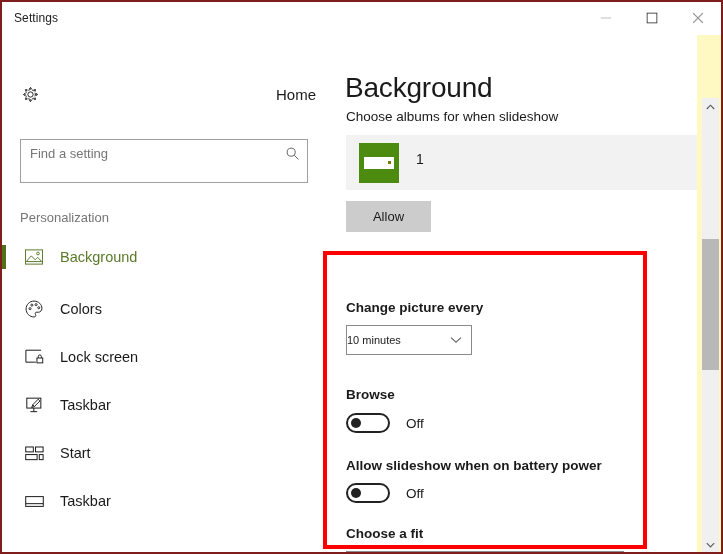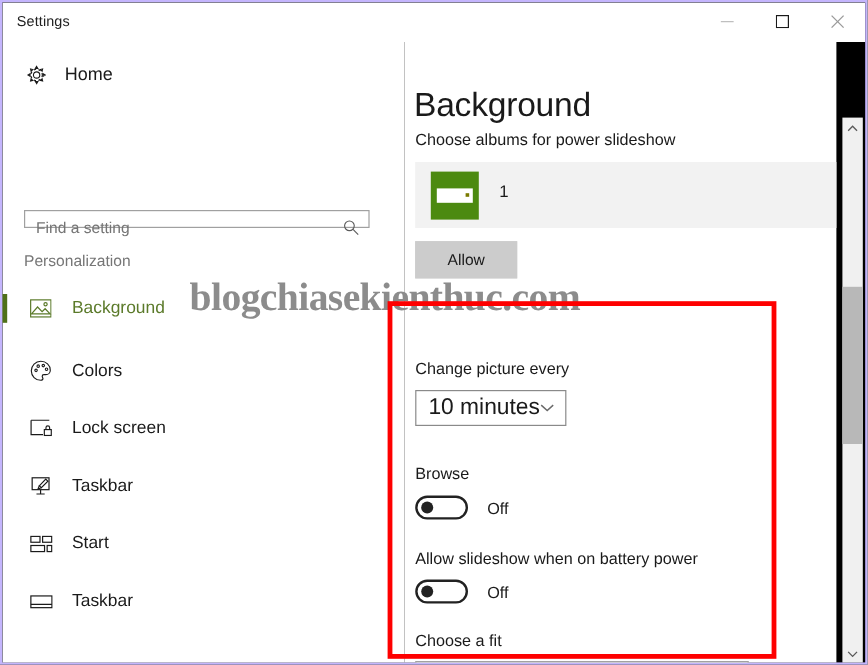--- a/index.html
+++ b/index.html
@@ -10,22 +10,22 @@
   body {
     font-family: "Liberation Sans", sans-serif;
     -webkit-font-smoothing: antialiased;
   }
 
   #window {
     position: relative;
     width: 723px;
     height: 554px;
     box-sizing: border-box;
-    border: 2px solid #c4b5fd;
-    background: #000000;
+    border: 2px solid #7f1d1d;
+    background: #fef9c3;
     overflow: hidden;
   }
 
   
   #titlebar {
     position: absolute;
     left: 0; top: 0;
     width: 719px;
     height: 33px;
     background: #ffffff;
@@ -53,43 +53,43 @@
   
   #sidebar {
     position: absolute;
     left: 0; top: 33px;
     width: 335px;
     height: 518px;
     background: #ffffff;
   }
   #home-row {
     position: absolute;
-    left: 14px; top: 12px;
+    left: 14px; top: 44px;
     width: 300px;
     height: 30px;
     display: flex;
     align-items: center;
     cursor: default;
+    justify-content: space-between;
   }
   #home-row .nav-icon { width: 28px; display: flex; justify-content: center; }
   #home-label {
     font-size: 15px;
     color: #1a1a1a;
     margin-left: 10px;
   }
 
   #search-box {
     position: absolute;
     left: 18px; top: 104px;
     width: 288px;
-    height: 15px;
+    height: 44px;
     box-sizing: border-box;
     border: 1px solid #a0a0a0;
     background: #ffffff;
-    margin-top: 36px;
   }
   #search-input {
     position: absolute;
     left: 9px; top: 6px;
     font-size: 13px;
     color: #767676;
     font-family: "Liberation Sans", sans-serif;
     border: none;
     outline: none;
     background: transparent;
@@ -206,35 +206,35 @@
     color: #1a1a1a;
     cursor: default;
     padding: 0;
   }
 
   .field-label {
     position: absolute;
     left: 9px;
     font-size: 13.5px;
     color: #1a1a1a;
+    font-weight: bold;
   }
   .dropdown {
     position: absolute;
     left: 9px;
     box-sizing: border-box;
     border: 1px solid #8a8a8a;
     background: #ffffff;
     display: flex;
     align-items: center;
     cursor: default;
   }
   .dropdown .dd-value {
-    font-size: 19px;
-    color: #1a1a1a;
-    margin-left: 10px;
+    font-size: 11px;
+    color: #1a1a1a;
     flex: 1;
   }
   .dropdown .dd-chev {
     margin-right: 9px;
     display: flex;
     align-items: center;
   }
   #dd-interval { top: 290px; width: 126px; height: 30px; }
   #dd-fit { top: 516px; width: 278px; height: 31px; }
 
@@ -461,21 +461,21 @@
         </svg>
       </span>
       <span class="nav-label">Start</span>
     </div>
   </div>
 
   <div id="content">
 
     <h1 id="page-title">Background</h1>
 
-    <div id="albums-label">Choose albums for power slideshow</div>
+    <div id="albums-label">Choose albums for when slideshow</div>
 
     <div id="album-list">
       <div>
         <div id="album-thumb">
           <div id="album-thumb-band">
             <div id="album-thumb-dot"></div>
           </div>
         </div>
         <span id="album-name">1</span>
       </div>
@@ -524,17 +524,16 @@
       </svg>
     </div>
     <div id="sb-thumb"></div>
     <div class="sb-arrow" id="sb-down">
       <svg width="9" height="6" viewBox="0 0 9 6">
         <polyline points="0.8,1.2 4.5,5 8.2,1.2" fill="none" stroke="#5a5a5a" stroke-width="1.1"></polyline>
       </svg>
     </div>
   </div>
 
-  <div id="watermark">blogchiasekienthuc.com</div>
 
   <div id="annotation-box"></div>
 
 </div>
 
 </body></html>

